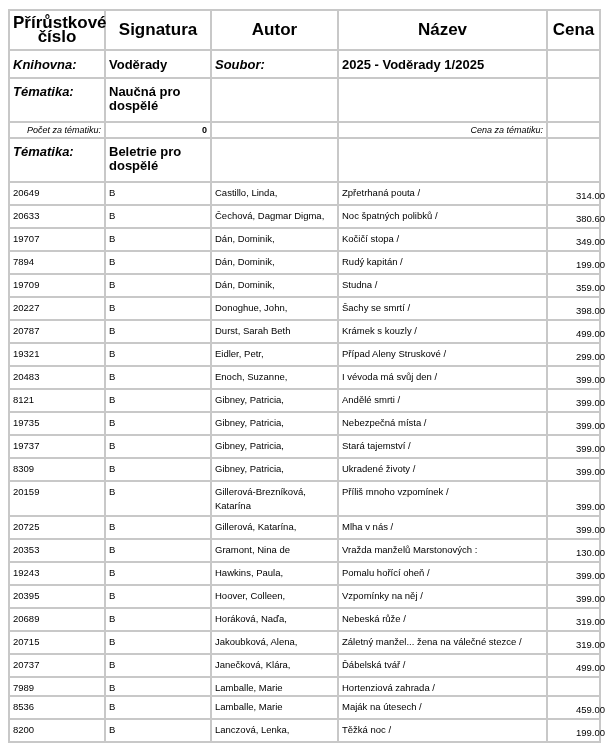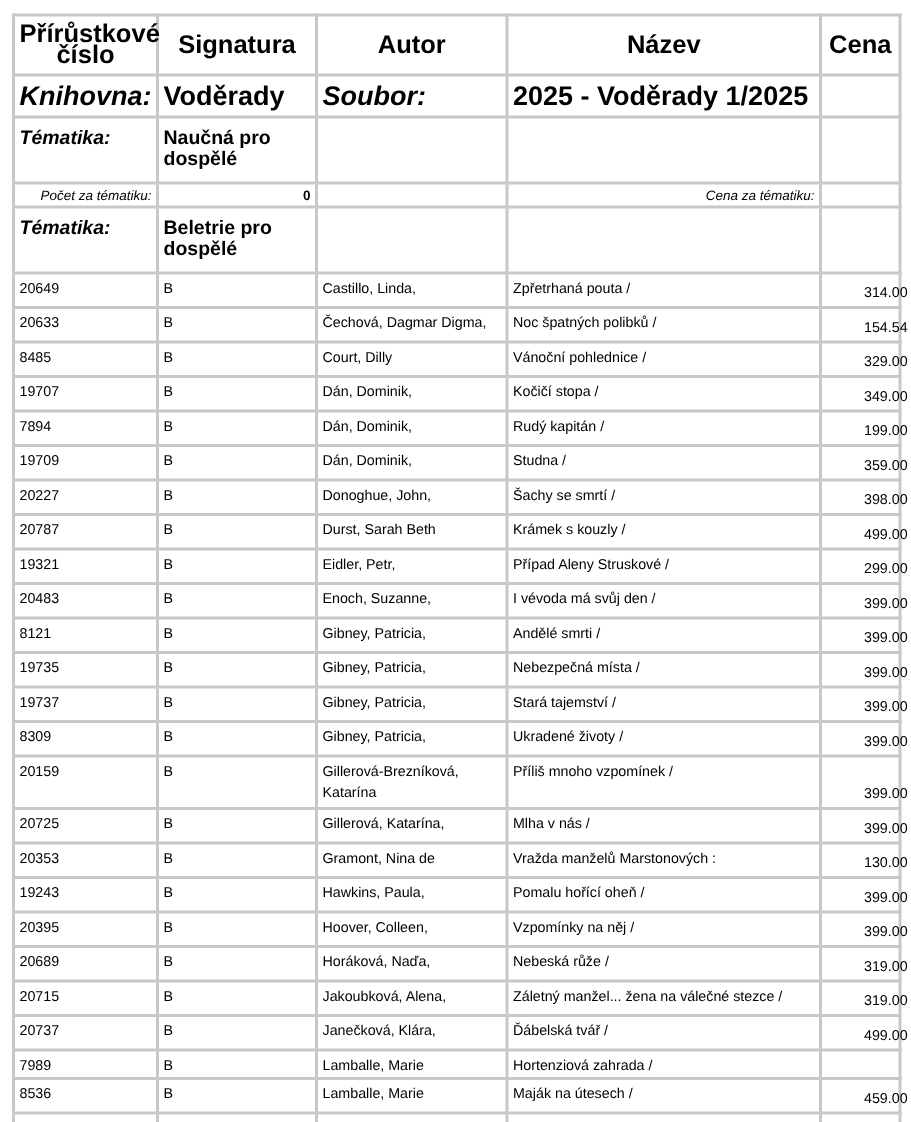--- a/index.html
+++ b/index.html
@@ -17,21 +17,21 @@
   }
   col.c1 { width: 96px; }
   col.c2 { width: 106px; }
   col.c3 { width: 127px; }
   col.c4 { width: 209px; }
   col.c5 { width: 53px; }
   th {
     font-size: 17px; font-weight: bold; text-align: center; vertical-align: middle !important;
     height: 38px; line-height: 14px;
   }
-  tr.hdr td { font-size: 18px; font-weight: bold; height: 26px; vertical-align: middle; border-radius: 11px; }
+  tr.hdr td { font-size: 13px; font-weight: bold; height: 26px; vertical-align: middle; border-radius: 11px; }
   tr.hdr td.lbl { font-style: italic; }
   tr.tema td { font-size: 13px; font-weight: bold; height: 36px; line-height: 14px; padding-top: 6px; border-radius: 18px; }
   tr.tema td.lbl { font-style: italic; }
   tr.tema td.val { font-weight: bold; }
   tr.pocet td { font-size: 9px; height: 14px; vertical-align: middle; text-align: right; }
   tr.pocet td.lbl { font-style: italic; }
   tr.pocet td.num { font-weight: bold; }
   tr.item td { font-size: 9.5px; height: 18px; padding-top: 3px; line-height: 14px; }
   tr.item td.price { vertical-align: bottom; padding-top: 0; padding-bottom: 1px; padding-left: 28px; }
   tr.item.tall td { height: 30px; }
@@ -91,28 +91,21 @@
         <td>B</td>
         <td>Castillo, Linda,</td>
         <td>Zpřetrhaná pouta /</td>
         <td class="price">314.00</td>
       </tr>
       <tr class="item">
         <td>20633</td>
         <td>B</td>
         <td>Čechová, Dagmar Digma,</td>
         <td>Noc špatných polibků /</td>
-        <td class="price">154.54</td>
-      </tr>
-      <tr class="item">
-        <td>8485</td>
-        <td>B</td>
-        <td>Court, Dilly</td>
-        <td>Vánoční pohlednice /</td>
-        <td class="price">329.00</td>
+        <td class="price">380.60</td>
       </tr>
       <tr class="item">
         <td>19707</td>
         <td>B</td>
         <td>Dán, Dominik,</td>
         <td>Kočičí stopa /</td>
         <td class="price">349.00</td>
       </tr>
       <tr class="item">
         <td>7894</td>

